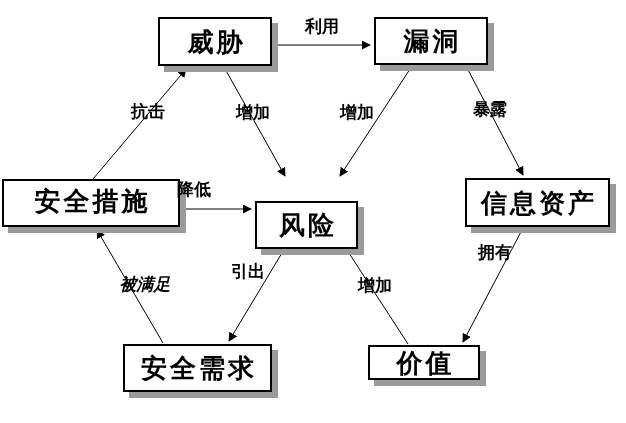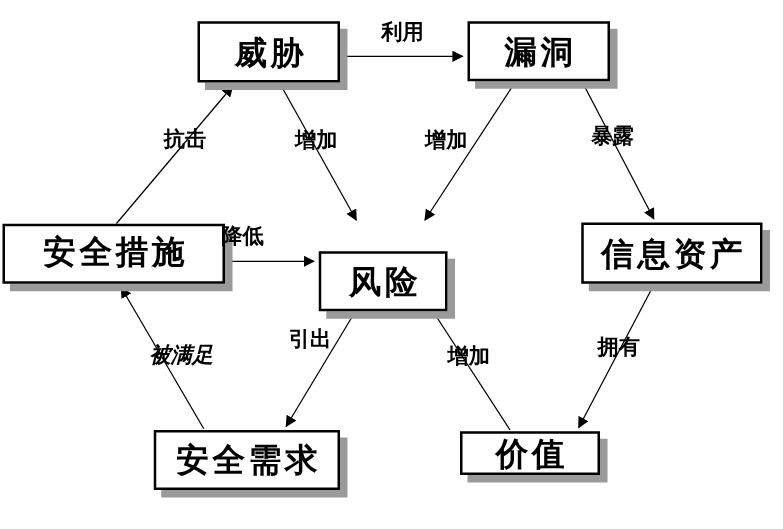--- a/index.html
+++ b/index.html
@@ -92,15 +92,15 @@
 
   <div class="edge-label" style="left:322px; top:26px;">利用</div>
   <div class="edge-label" style="left:148px; top:111px;">抗击</div>
   <div class="edge-label" style="left:253px; top:112px;">增加</div>
   <div class="edge-label" style="left:357px; top:112px;">增加</div>
   <div class="edge-label" style="left:490px; top:109px;">暴露</div>
   <div class="edge-label" style="left:194px; top:189px;">降低</div>
   <div class="edge-label" style="left:145px; top:284px;font-style:italic;">被满足</div>
   <div class="edge-label" style="left:248px; top:271px;font-family:Liberation Serif, serif;">引出</div>
   <div class="edge-label" style="left:375px; top:285px;">增加</div>
-  <div class="edge-label" style="left:495px; top:278px;">拥有</div>
+  <div class="edge-label" style="left:495px; top:252px;">拥有</div>
 
 </div>
 
 </body></html>

